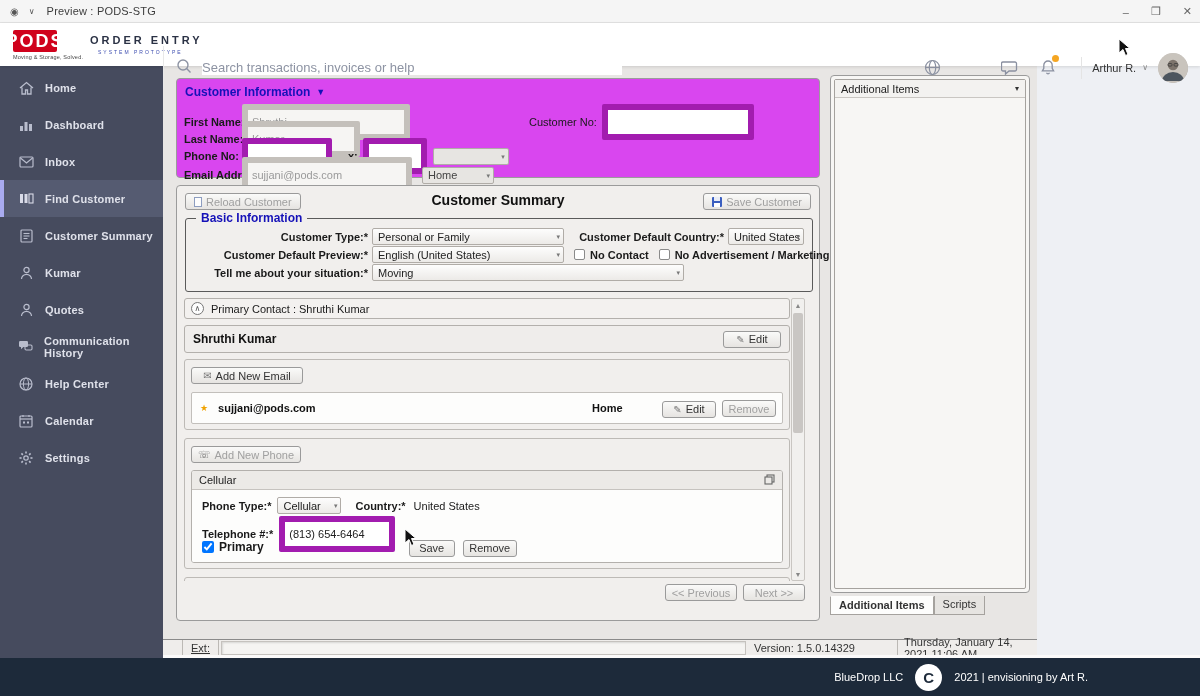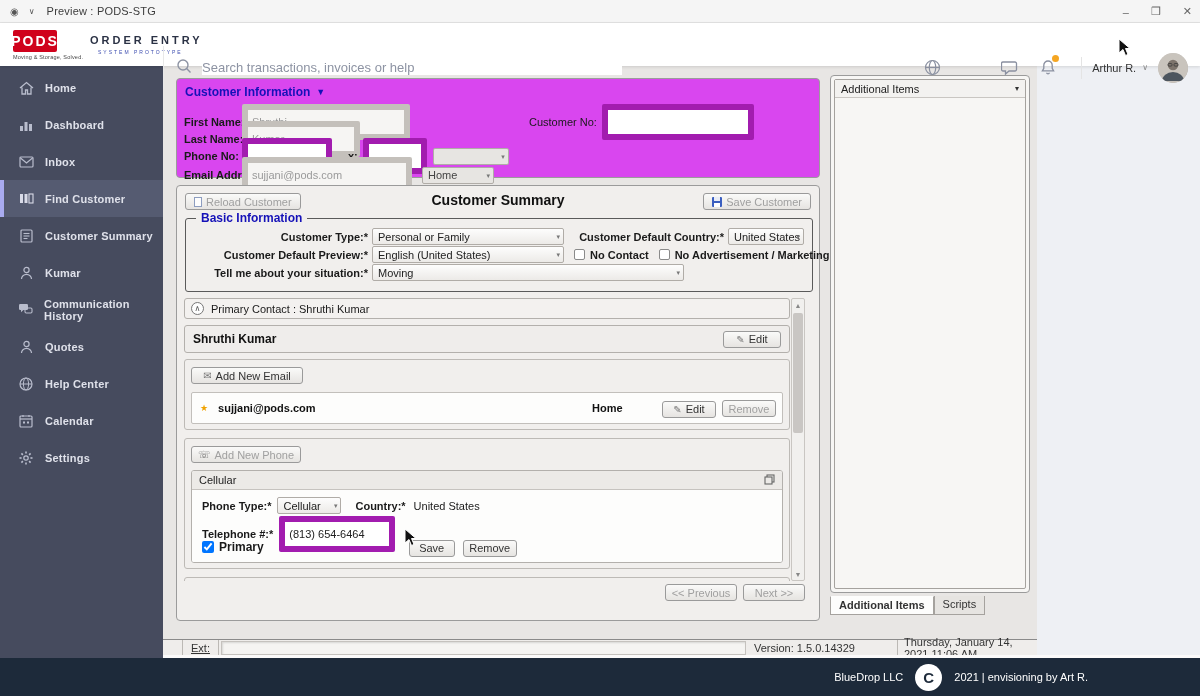--- a/index.html
+++ b/index.html
@@ -10,21 +10,21 @@
   
   .titlebar { position:absolute; left:0; top:0; width:1200px; height:23px; background:#f5f5f5; border-bottom:1px solid #e3e3e3; display:flex; align-items:center; font-size:11px; color:#3c3c3c; }
   .tb-icon { margin-left:10px; font-size:10px; color:#555; }
   .tb-chev { margin-left:10px; font-size:8px; color:#555; }
   .tb-title { margin-left:12px; letter-spacing:.2px; }
   .tb-controls { position:absolute; right:8px; top:0; height:23px; display:flex; align-items:center; gap:22px; color:#666; font-size:11px; }
   .tb-controls span { cursor:default; }
 
   
   .appheader { position:absolute; left:0; top:23px; width:1200px; height:43px; background:#ffffff; box-shadow:0 1px 3px rgba(0,0,0,.12); z-index:5; }
-  .logo-box { position:absolute; left:13px; top:7px; width:44px; height:22px; background:#d0021c; color:#fff; font-weight:bold; font-size:14px; letter-spacing:2px; display:flex; align-items:center; justify-content:center; border-radius:2px; }
+  .logo-box { position:absolute; left:13px; top:7px; width:44px; height:22px; background:#d0021c; color:#fff; font-weight:bold; font-size:18px; letter-spacing:2px; display:flex; align-items:center; justify-content:center; border-radius:2px; }
   .logo-tag { position:absolute; left:13px; top:31px; font-size:5.5px; color:#444; letter-spacing:.2px; }
   .app-title { position:absolute; left:90px; top:11px; font-size:11px; font-weight:bold; letter-spacing:3px; color:#2b3245; }
   .app-subtitle { position:absolute; left:98px; top:26px; font-size:5px; letter-spacing:2px; color:#3d4db0; }
   .hdr-divider { position:absolute; left:163px; top:23px; width:1px; height:43px; background:#e8e8e8; }
   .search-wrap { position:absolute; left:176px; top:23px; height:43px; display:flex; align-items:center; gap:10px; }
   .search-input { border:none; outline:none; font-size:13px; width:420px; color:#333; font-family:"Liberation Sans",sans-serif; }
   .search-input::placeholder { color:#8d93a3; }
   .hdr-right { position:absolute; right:12px; top:23px; height:43px; display:flex; align-items:center; gap:0; }
   .hdr-ic { width:38px; display:flex; justify-content:center; position:relative; cursor:pointer; }
   .hdr-ic svg { display:block; }
@@ -251,36 +251,36 @@
       <span class="sic">
           <svg width="13" height="14" viewBox="0 0 13 14">
             <circle cx="6.5" cy="4" r="2.6" fill="none" stroke="#b9bdcd" stroke-width="1.2"></circle>
             <path d="M1.5 13 a5 4.6 0 0 1 10 0" fill="none" stroke="#b9bdcd" stroke-width="1.2"></path>
           </svg>
         </span>
       <span class="slabel">Kumar</span>
     </div>
     <div class="side-item">
       <span class="sic">
+          <svg width="13" height="14" viewBox="0 0 13 14">
+            <circle cx="6.5" cy="4" r="2.6" fill="none" stroke="#b9bdcd" stroke-width="1.2"></circle>
+            <path d="M1.5 13 a5 4.6 0 0 1 10 0" fill="none" stroke="#b9bdcd" stroke-width="1.2"></path>
+          </svg>
+        </span>
+      <span class="slabel">Quotes</span>
+    </div>
+    <div class="side-item">
+      <span class="sic">
           <svg width="15" height="13" viewBox="0 0 15 13">
             <rect x="1" y="1" width="9" height="6" rx="1.2" fill="#b9bdcd"></rect>
             <path d="M3 7 v2.2 l2.4 -2.2" fill="#b9bdcd"></path>
             <rect x="7" y="5" width="7" height="5" rx="1.2" fill="none" stroke="#b9bdcd" stroke-width="1.1"></rect>
           </svg>
         </span>
       <span class="slabel">Communication History</span>
-    </div>
-    <div class="side-item">
-      <span class="sic">
-          <svg width="13" height="14" viewBox="0 0 13 14">
-            <circle cx="6.5" cy="4" r="2.6" fill="none" stroke="#b9bdcd" stroke-width="1.2"></circle>
-            <path d="M1.5 13 a5 4.6 0 0 1 10 0" fill="none" stroke="#b9bdcd" stroke-width="1.2"></path>
-          </svg>
-        </span>
-      <span class="slabel">Quotes</span>
     </div>
     <div class="side-item">
       <span class="sic">
           <svg width="14" height="14" viewBox="0 0 14 14">
             <circle cx="7" cy="7" r="6" fill="none" stroke="#b9bdcd" stroke-width="1.2"></circle>
             <ellipse cx="7" cy="7" rx="2.6" ry="6" fill="none" stroke="#b9bdcd" stroke-width="1"></ellipse>
             <line x1="1" y1="7" x2="13" y2="7" stroke="#b9bdcd" stroke-width="1"></line>
           </svg>
         </span>
       <span class="slabel">Help Center</span>

